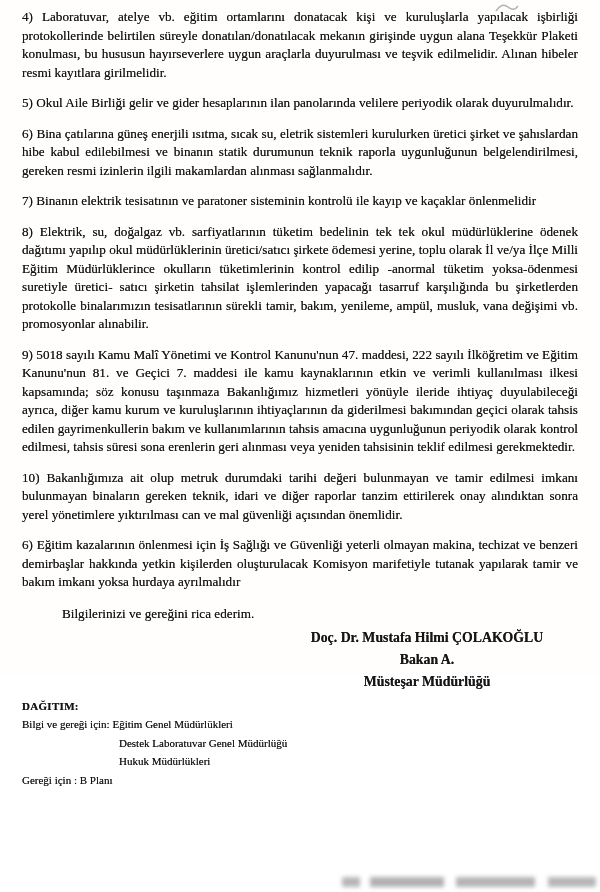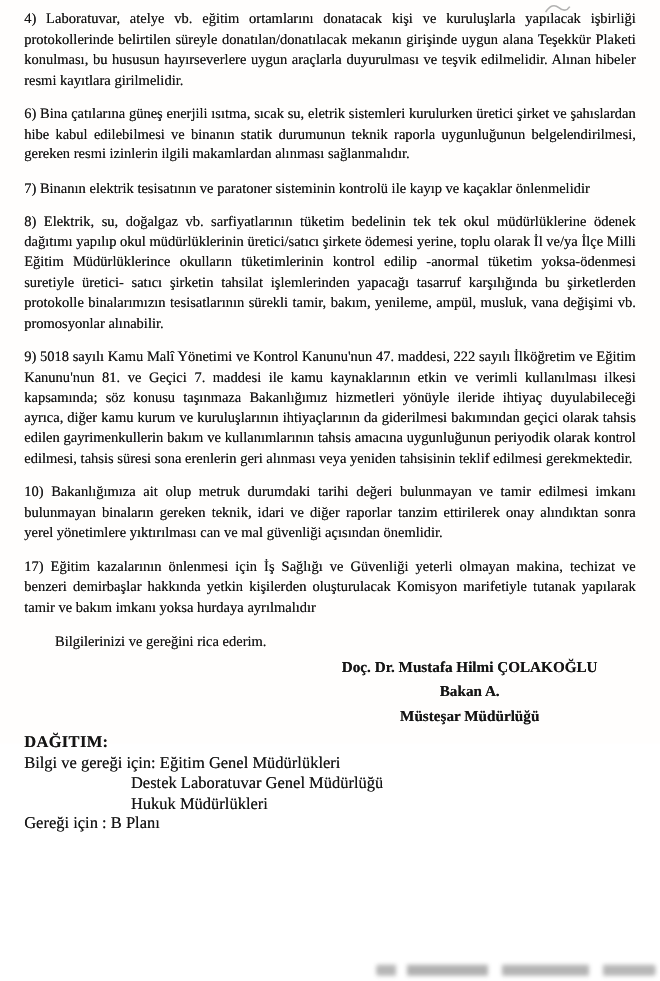--- a/index.html
+++ b/index.html
@@ -21,35 +21,35 @@
     padding: 8px 22px 0 22px;
     text-shadow: 0 0 0.5px rgba(20,20,20,0.75);
   }
   .para {
     margin: 0 0 12px 0;
     font-size: 13.2px;
     line-height: 18.5px;
     text-align: justify;
   }
   .closing {
-    margin: 12px 0 0 28px;
+    margin: 12px 0 0 40px;
     font-size: 13.2px;
     line-height: 19px;
     text-align: left;
   }
   .signature {
     width: 290px;
     margin: 4px 6px 4px auto;
     text-align: center;
     font-weight: bold;
     font-size: 13.8px;
     line-height: 22px;
   }
   .distribution {
-    font-size: 15px;
+    font-size: 11px;
     line-height: 18.6px;
     text-align: left;
   }
   .dist-heading {
     font-weight: bold;
     letter-spacing: 0.3px;
   }
   .dist-row .label {
     font-weight: normal;
   }
@@ -81,26 +81,27 @@
 </head>
 <body>
 
 <div class="page">
 
   <svg class="artifact-top" width="26" height="14" viewBox="0 0 26 14">
     <path d="M2 10 Q8 1 14 6 T24 5" fill="none" stroke="#8a8a8a" stroke-width="1.5"></path>
   </svg>
 
   <p class="para">4) Laboratuvar, atelye vb. eğitim ortamlarını donatacak kişi ve kuruluşlarla yapılacak işbirliği protokollerinde belirtilen süreyle donatılan/donatılacak mekanın girişinde uygun alana Teşekkür Plaketi konulması, bu hususun hayırseverlere uygun araçlarla duyurulması ve teşvik edilmelidir. Alınan hibeler resmi kayıtlara girilmelidir.</p>
+  <p class="para">5) Okul Aile Birliği gelir ve gider hesaplarının ilan panolarında velilere periyodik olarak duyurulmalıdır.</p>
   <p class="para">6) Bina çatılarına güneş enerjili ısıtma, sıcak su, eletrik sistemleri kurulurken üretici şirket ve şahıslardan hibe kabul edilebilmesi ve binanın statik durumunun teknik raporla uygunluğunun belgelendirilmesi, gereken resmi izinlerin ilgili makamlardan alınması sağlanmalıdır.</p>
   <p class="para">7) Binanın elektrik tesisatının ve paratoner sisteminin kontrolü ile kayıp ve kaçaklar önlenmelidir</p>
   <p class="para">8) Elektrik, su, doğalgaz vb. sarfiyatlarının tüketim bedelinin tek tek okul müdürlüklerine ödenek dağıtımı yapılıp okul müdürlüklerinin üretici/satıcı şirkete ödemesi yerine, toplu olarak İl ve/ya İlçe Milli Eğitim Müdürlüklerince okulların tüketimlerinin kontrol edilip -anormal tüketim yoksa-ödenmesi suretiyle üretici- satıcı şirketin tahsilat işlemlerinden yapacağı tasarruf karşılığında bu şirketlerden protokolle binalarımızın tesisatlarının sürekli tamir, bakım, yenileme, ampül, musluk, vana değişimi vb. promosyonlar alınabilir.</p>
   <p class="para">9) 5018 sayılı Kamu Malî Yönetimi ve Kontrol Kanunu'nun 47. maddesi, 222 sayılı İlköğretim ve Eğitim Kanunu'nun 81. ve Geçici 7. maddesi ile kamu kaynaklarının etkin ve verimli kullanılması ilkesi kapsamında; söz konusu taşınmaza Bakanlığımız hizmetleri yönüyle ileride ihtiyaç duyulabileceği ayrıca, diğer kamu kurum ve kuruluşlarının ihtiyaçlarının da giderilmesi bakımından geçici olarak tahsis edilen gayrimenkullerin bakım ve kullanımlarının tahsis amacına uygunluğunun periyodik olarak kontrol edilmesi, tahsis süresi sona erenlerin geri alınması veya yeniden tahsisinin teklif edilmesi gerekmektedir.</p>
   <p class="para">10) Bakanlığımıza ait olup metruk durumdaki tarihi değeri bulunmayan ve tamir edilmesi imkanı bulunmayan binaların gereken teknik, idari ve diğer raporlar tanzim ettirilerek onay alındıktan sonra yerel yönetimlere yıktırılması can ve mal güvenliği açısından önemlidir.</p>
-  <p class="para">17) Eğitim kazalarının önlenmesi için İş Sağlığı ve Güvenliği yeterli olmayan makina, techizat ve benzeri demirbaşlar hakkında yetkin kişilerden oluşturulacak Komisyon marifetiyle tutanak yapılarak tamir ve bakım imkanı yoksa hurdaya ayrılmalıdır</p>
+  <p class="para">6) Eğitim kazalarının önlenmesi için İş Sağlığı ve Güvenliği yeterli olmayan makina, techizat ve benzeri demirbaşlar hakkında yetkin kişilerden oluşturulacak Komisyon marifetiyle tutanak yapılarak tamir ve bakım imkanı yoksa hurdaya ayrılmalıdır</p>
 
   <p class="closing">Bilgilerinizi ve gereğini rica ederim.</p>
 
   <div class="signature">
     <div>Doç. Dr. Mustafa Hilmi ÇOLAKOĞLU</div>
     <div>Bakan A.</div>
     <div>Müsteşar Müdürlüğü</div>
   </div>
 
   <div class="distribution">

